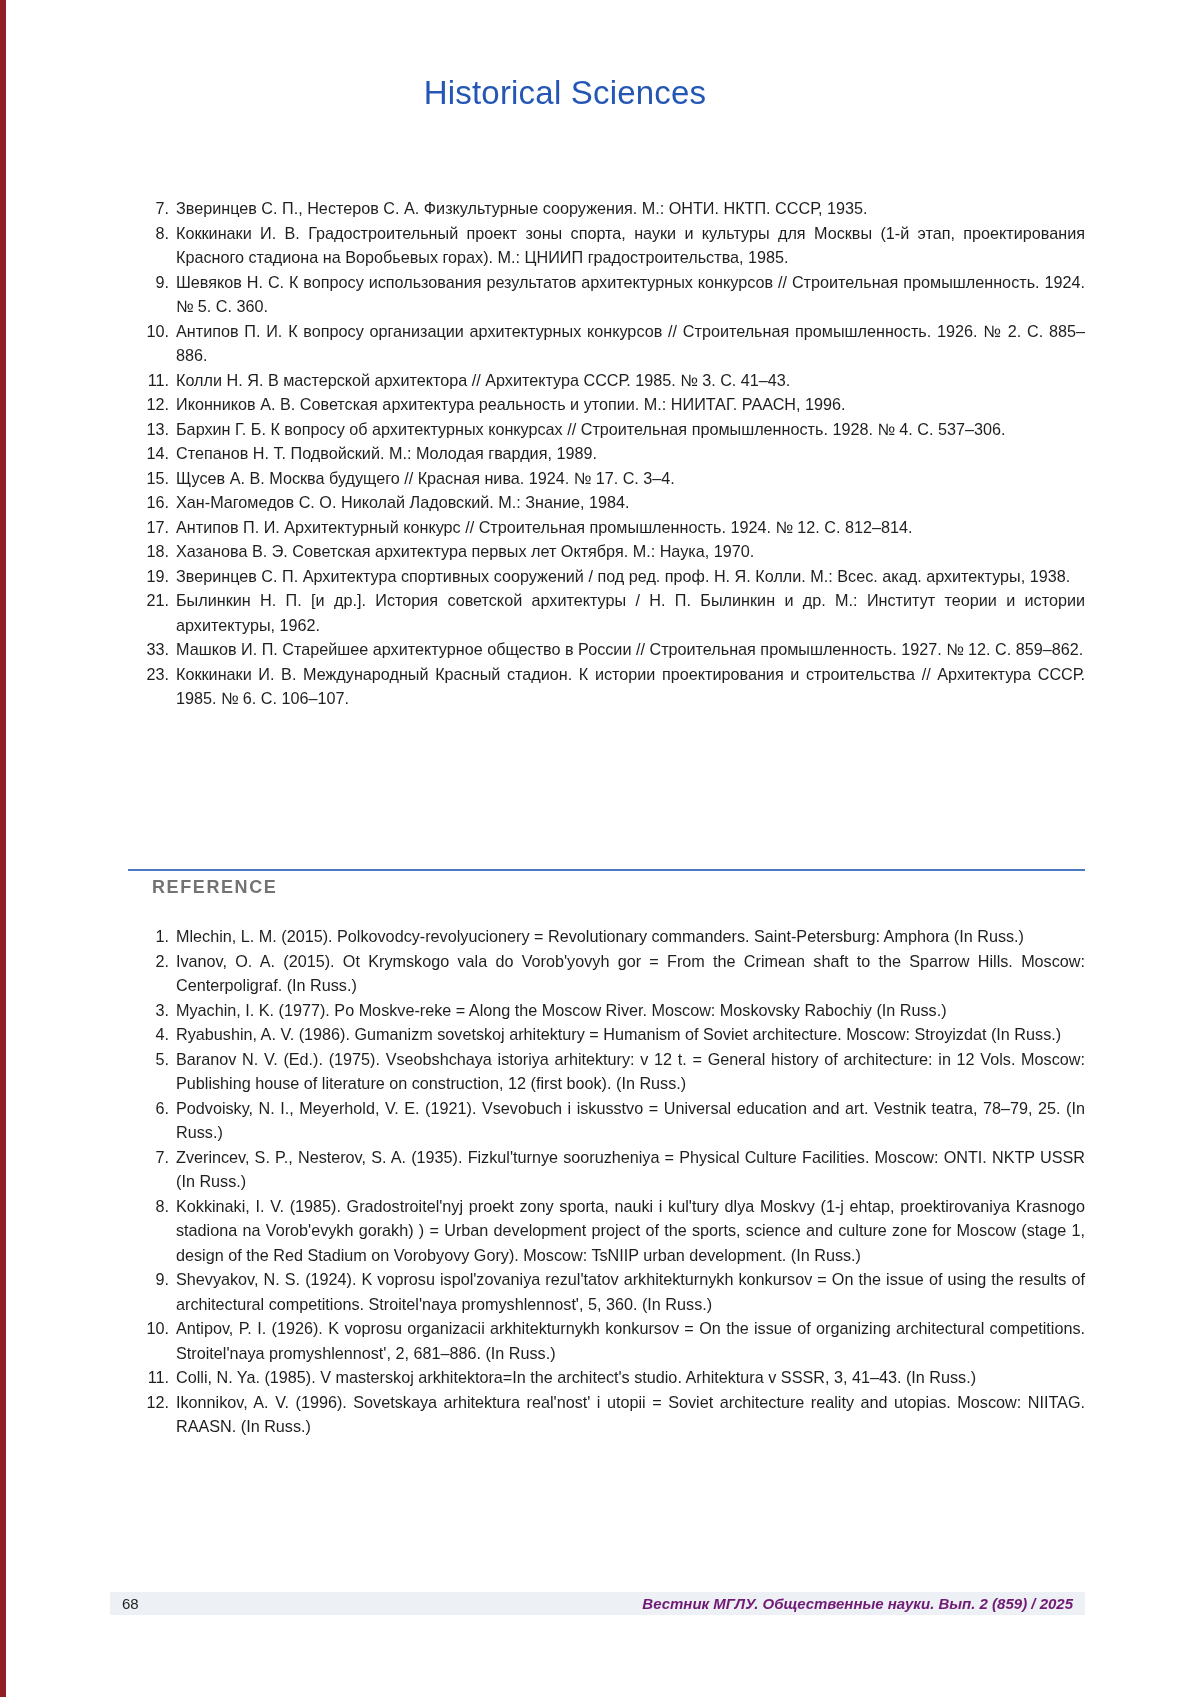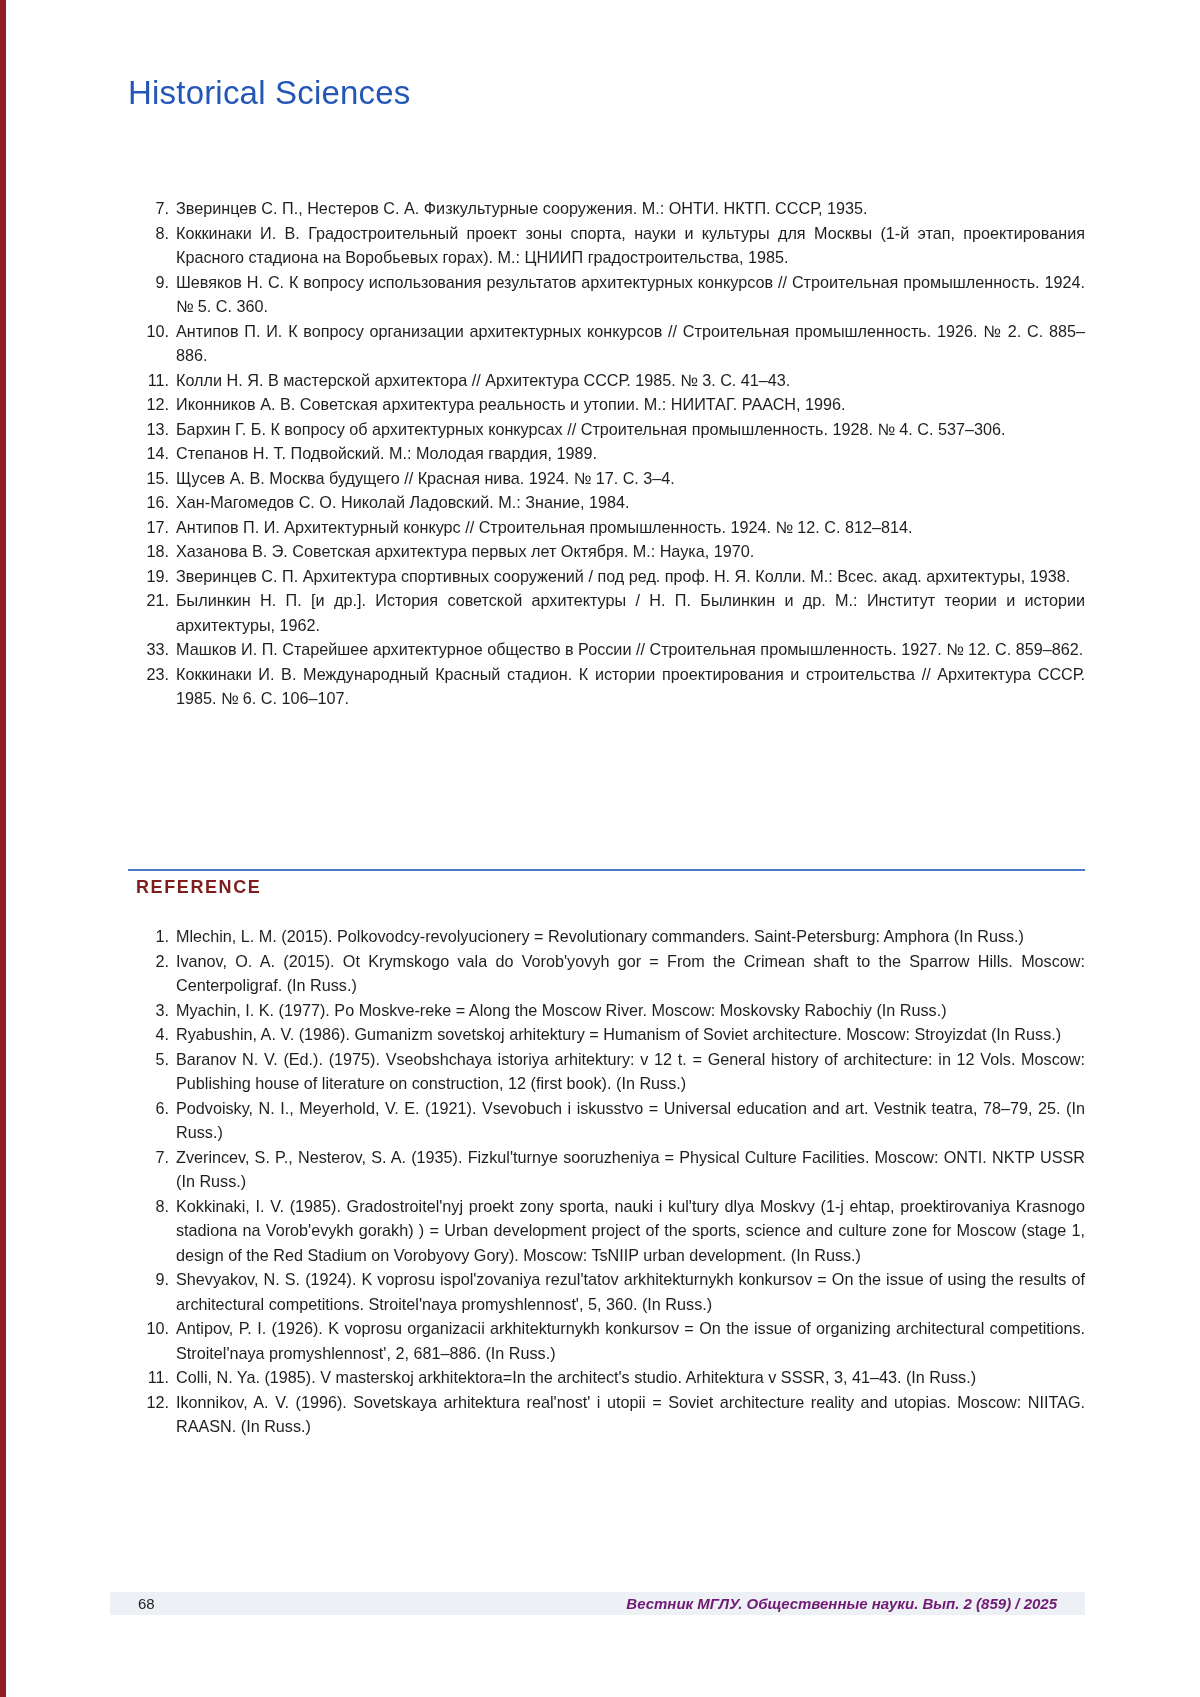--- a/index.html
+++ b/index.html
@@ -7,43 +7,43 @@
     width:1200px; height:1697px;
     font-family:"Liberation Sans","DejaVu Sans",sans-serif;
     color:#1f1f1f;
   }
   .page { position:relative; width:1200px; height:1697px; background:#ffffff; overflow:hidden; }
 
   .edge-bar { position:absolute; left:0; top:0; width:6px; height:1697px; background:#8f1f24; }
 
   .header-title {
     position:absolute; top:74px; left:128px; width:874px;
-    text-align:left;
+    text-align:center;
     font-size:33px; font-weight:500; color:#2457b5; letter-spacing:0.2px;
   }
 
   .ref-list { position:absolute; left:123px; width:962px; font-size:16.2px; line-height:24.5px; }
   .ru-list { top:196px; }
   .en-list { top:924px; }
   .ref-item { display:flex; align-items:flex-start; }
   .ref-num  { flex:0 0 46px; text-align:right; padding-right:7px; }
   .ref-text { flex:1; text-align:justify; text-justify:inter-word; }
 
   .rule { position:absolute; left:128px; top:869px; width:957px; height:2px; background:#4b7ac2; }
 
   .section-heading {
-    position:absolute; left:136px; top:877px;
-    font-size:18px; font-weight:700; color:#7f1d1d; letter-spacing:1.6px;
+    position:absolute; left:152px; top:877px;
+    font-size:18px; font-weight:700; color:#737373; letter-spacing:1.6px;
   }
 
   .footer-band {
     position:absolute; left:110px; top:1592px; width:975px; height:23px;
     background:#edf0f4;
     display:flex; justify-content:space-between; align-items:center;
-    padding:0 28px; box-sizing:border-box;
+    padding:0 12px; box-sizing:border-box;
     font-size:15px;
   }
   .page-num { font-weight:400; color:#1f1f1f; }
   .journal-info { font-weight:700; font-style:italic; color:#701a75; }
 </style>
 </head>
 <body>
 
 <div class="page">
 

